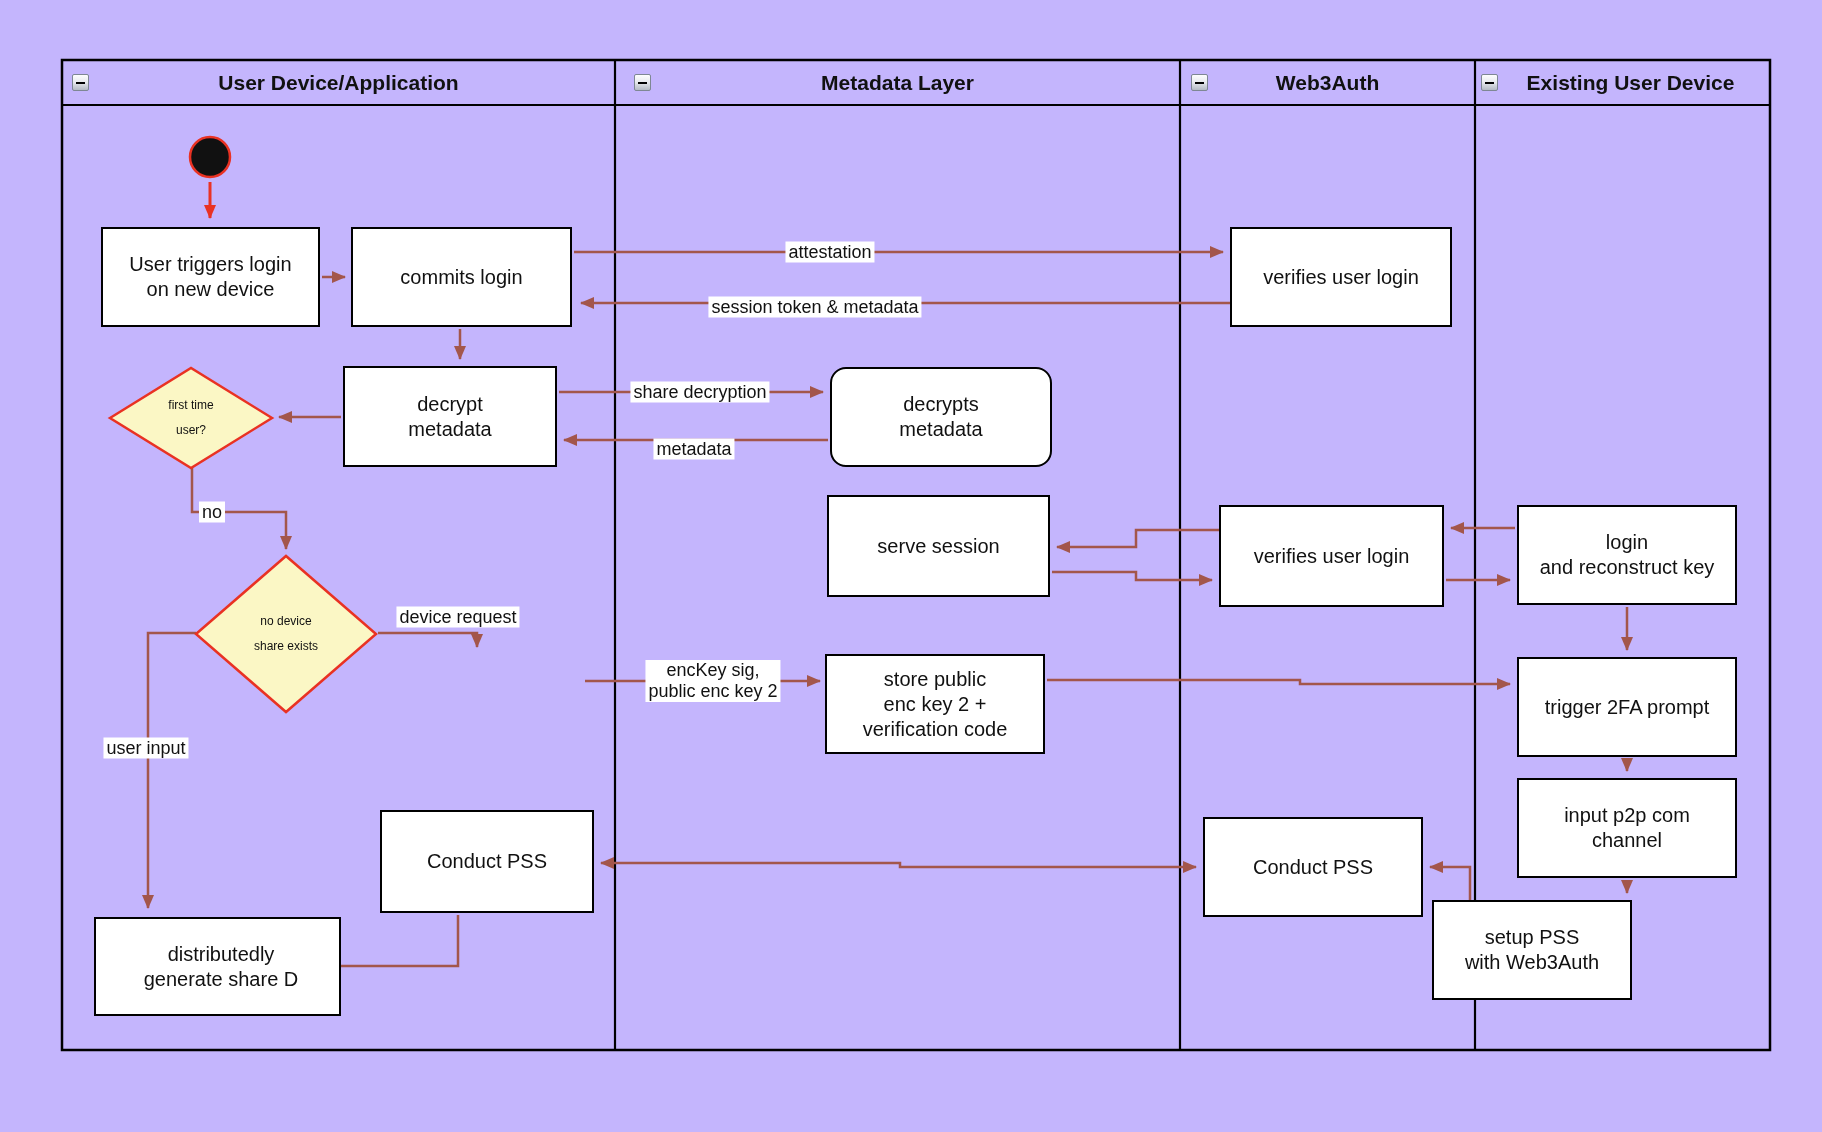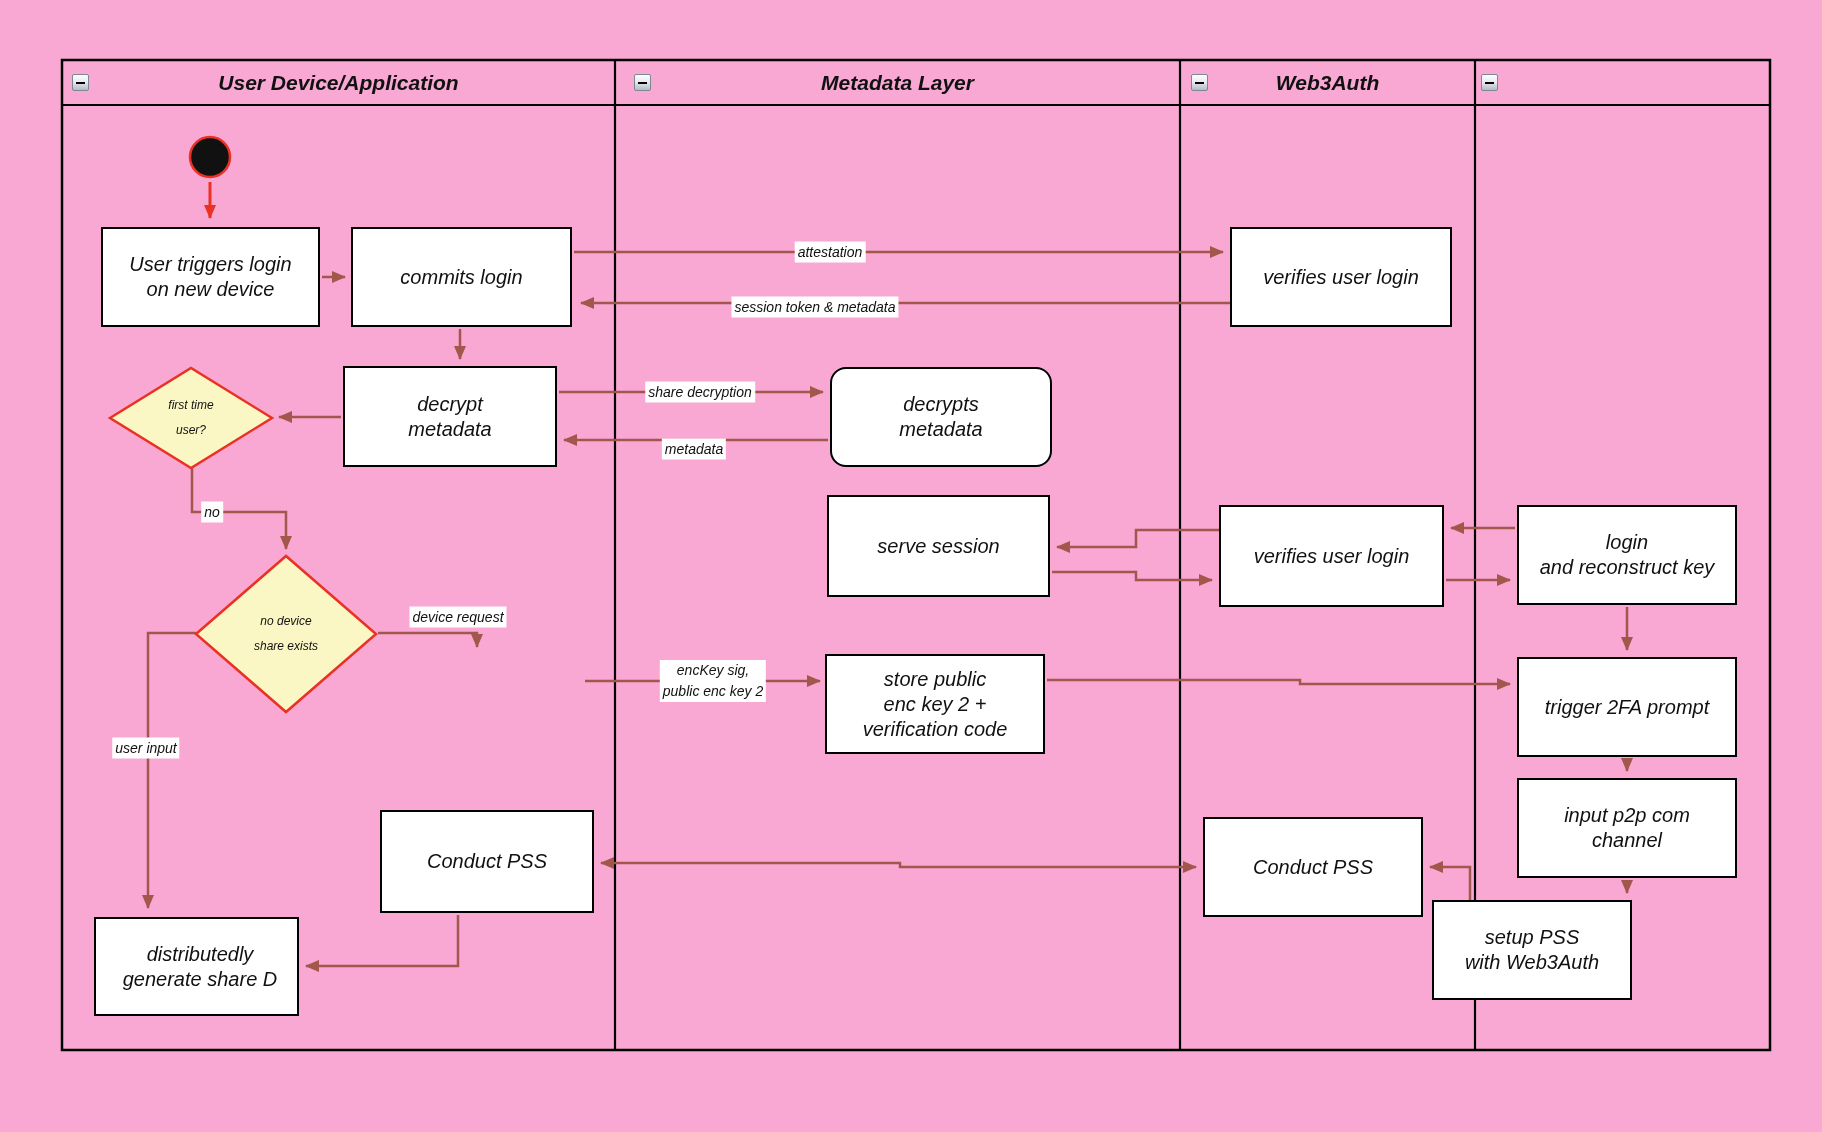--- a/index.html
+++ b/index.html
@@ -1,27 +1,27 @@
 <!DOCTYPE html>
 <html><head>
 <meta charset="utf-8">
 <style>
   html,body{margin:0;padding:0;background:#fff;}
-  #canvas{position:relative;width:1822px;height:1132px;background:#f9a8d4;
-          font-family:"Liberation Sans", sans-serif;color:#111;overflow:hidden;font-style:italic;}
+  #canvas{position:relative;width:1822px;height:1132px;background:#c4b5fd;
+          font-family:"Liberation Sans", sans-serif;color:#111;overflow:hidden;}
   #wires{position:absolute;left:0;top:0;z-index:2;}
   .box{position:absolute;border:2px solid #000;background:#fff;display:flex;
        align-items:center;justify-content:center;text-align:center;
        font-size:20px;line-height:25px;white-space:pre-line;z-index:3;box-sizing:border-box;}
   .hcell{position:absolute;display:flex;align-items:center;justify-content:center;
          font-weight:bold;font-size:21px;z-index:3;box-sizing:border-box;}
   .dtext{position:absolute;transform:translate(-50%,-50%);font-size:12px;line-height:25px;
          text-align:center;z-index:3;white-space:pre-line;}
   .elabel{position:absolute;transform:translate(-50%,-50%);background:#fff;padding:0 3px;
-          font-size:14px;line-height:21px;white-space:pre-line;text-align:center;z-index:4;}
+          font-size:18px;line-height:21px;white-space:pre-line;text-align:center;z-index:4;}
   .collapse{position:absolute;width:17px;height:17px;border:1px solid #7e8794;border-radius:2px;
             background:linear-gradient(180deg,#fdfdfe 0%,#e9ebef 45%,#b4bac4 100%);
             display:flex;align-items:center;justify-content:center;z-index:5;box-sizing:border-box;}
   .collapse::after{content:"";width:9px;height:2px;background:#000;}
 </style>
 </head>
 <body>
 
 <div id="canvas">
 
@@ -75,33 +75,36 @@
 
   <div class="hcell" style="left:62px;top:60px;width:553px;height:45px;">
     <span>User Device/Application</span>
   </div>
   <div class="hcell" style="left:615px;top:60px;width:565px;height:45px;">
     <span>Metadata Layer</span>
   </div>
   <div class="hcell" style="left:1180px;top:60px;width:295px;height:45px;">
     <span>Web3Auth</span>
   </div>
+  <div class="hcell" style="left:1475px;top:60px;width:295px;height:45px;padding-left:16px;">
+    <span>Existing User Device</span>
+  </div>
 
   <div class="collapse" style="left:72px;top:74px;"></div>
   <div class="collapse" style="left:634px;top:74px;"></div>
   <div class="collapse" style="left:1191px;top:74px;"></div>
   <div class="collapse" style="left:1481px;top:74px;"></div>
 
   <div class="box" style="left:101px;top:227px;width:219px;height:100px;">User triggers login
 on new device</div>
   <div class="box" style="left:351px;top:227px;width:221px;height:100px;">commits login</div>
   <div class="box" style="left:343px;top:366px;width:214px;height:101px;">decrypt
 metadata</div>
   <div class="box" style="left:380px;top:810px;width:214px;height:103px;">Conduct PSS</div>
-  <div class="box" style="left:94px;top:917px;width:205px;height:99px;padding-left:7px;">distributedly
+  <div class="box" style="left:94px;top:917px;width:247px;height:99px;padding-left:7px;">distributedly
 generate share D</div>
 
   <div class="dtext" style="left:191px;top:418px;width:160px;">first time
 user?</div>
   <div class="dtext" style="left:286px;top:634px;width:180px;">no device
 share exists</div>
 
   <div class="box" style="left:830px;top:367px;width:222px;height:100px;border-radius:16px;">decrypts
 metadata</div>
   <div class="box" style="left:827px;top:495px;width:223px;height:102px;">serve session</div>

